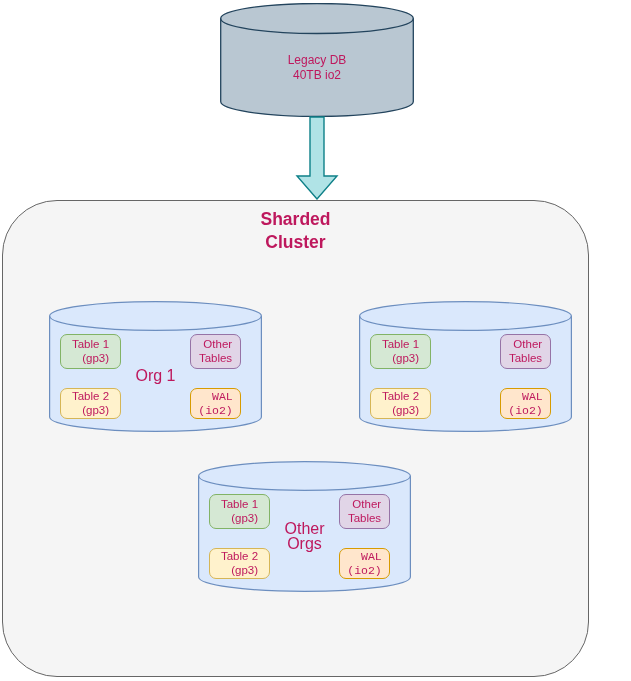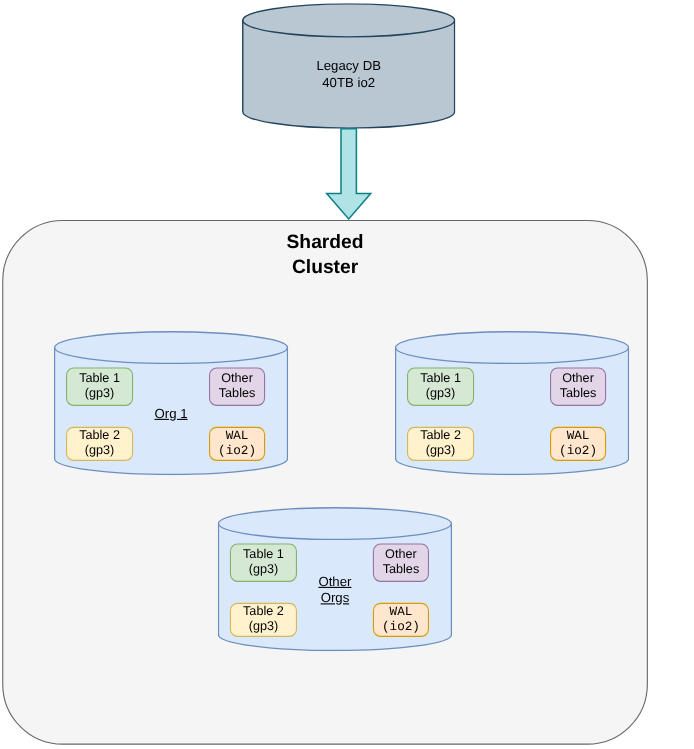--- a/index.html
+++ b/index.html
@@ -2,21 +2,21 @@
 <html><head>
 <meta charset="utf-8">
 <style>
   html, body { margin: 0; padding: 0; background: #ffffff; }
   .canvas {
     position: relative;
     width: 631px;
     height: 681px;
     background: #ffffff;
     font-family: "Liberation Sans", sans-serif;
-    color: #000000;
+    color: #be185d;
     overflow: hidden;
   }
 
   
   .legacy {
     position: absolute;
     left: 220px; top: 3px;
     width: 194px; height: 114px;
   }
   .legacy svg { position: absolute; left: 0; top: 0; }
@@ -56,31 +56,30 @@
   .shard svg { position: absolute; left: 0; top: 0; }
   .shard-body { fill: #DAE8FC; stroke: #6C8EBF; stroke-width: 1.2; }
   .shard-rim  { fill: none;    stroke: #6C8EBF; stroke-width: 1.2; }
   #shard-org1  { left: 46px;  top: 100px; }
   #shard-org2  { left: 356px; top: 100px; }
   #shard-other { left: 195px; top: 260px; }
 
   .shard-label {
     position: absolute; left: 0; right: 0; top: 75px;
     transform: translateY(-50%);
-    text-align: center; font-size: 12px; line-height: 14.5px;
+    text-align: center; font-size: 16px; line-height: 14.5px;
     white-space: pre-line;
-    text-decoration: underline;
   }
 
   
   .tbox {
     position: absolute; box-sizing: border-box;
     border: 1px solid; border-radius: 7px;
     display: flex; align-items: center; justify-content: center;
-    text-align: center; font-size: 11.5px; line-height: 13.5px;
+    text-align: right; font-size: 11.5px; line-height: 13.5px;
     white-space: pre-line;
   }
   .tbox.t1  { left: 11px;  top: 33px; width: 61px; height: 35px; background: #D5E8D4; border-color: #82B366; }
   .tbox.ot  { left: 141px; top: 33px; width: 51px; height: 35px; background: #E1D5E7; border-color: #9673A6; }
   .tbox.t2  { left: 11px;  top: 87px; width: 61px; height: 31px; background: #FFF2CC; border-color: #D6B656; }
   .tbox.wal { left: 141px; top: 87px; width: 51px; height: 31px; background: #FFE6CC; border-color: #D79B00; font-family: Liberation Mono, monospace; }
 </style>
 </head>
 <body>
 

